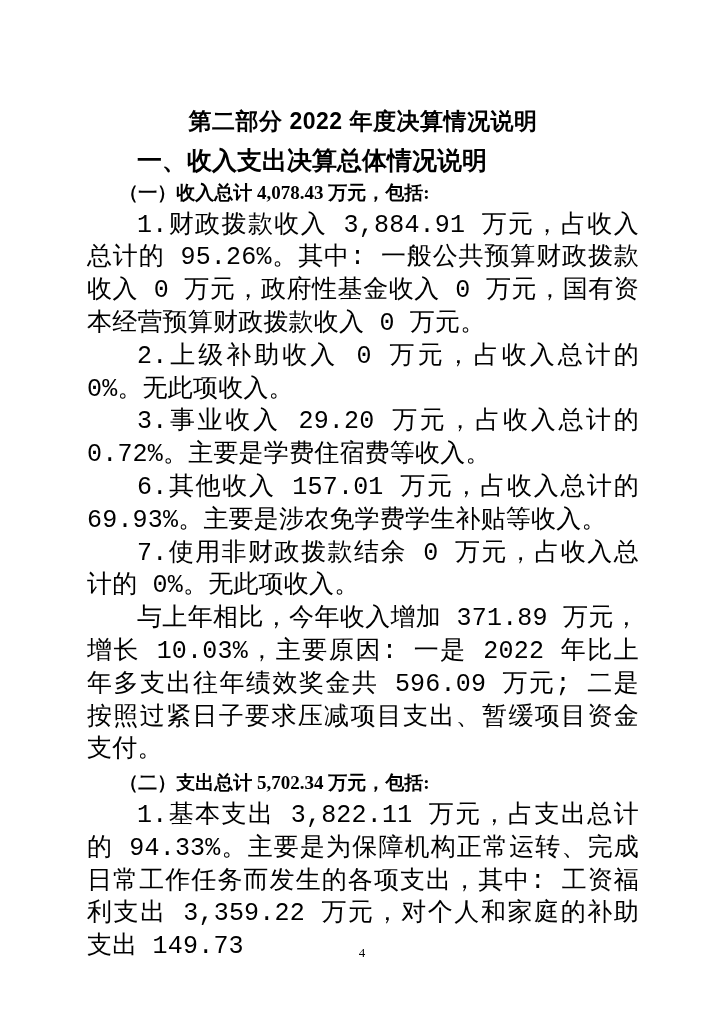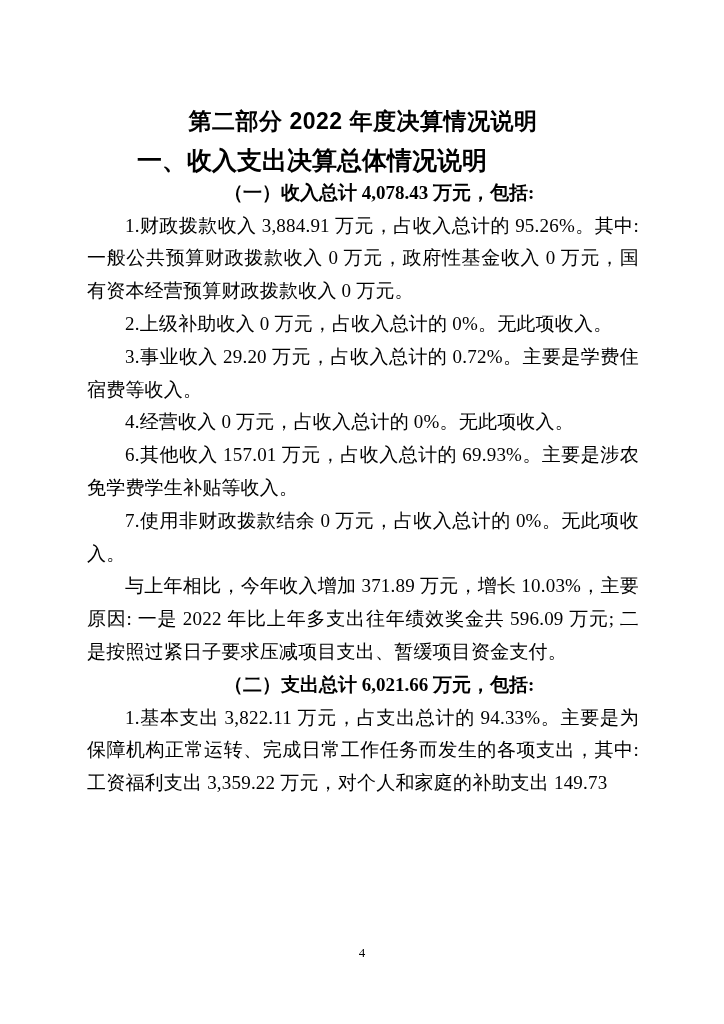--- a/index.html
+++ b/index.html
@@ -35,25 +35,24 @@
     font-size: 25px;
     line-height: 32.8px;
     text-indent: 2em;
   }
   .h-sub {
     font-family: "Liberation Serif", serif;
     font-weight: bold;
     font-size: 19px;
     line-height: 32.8px;
     text-indent: 1.7em;
-    text-align: center;
   }
   .para {
-    font-family: Liberation Serif, serif;
-    font-size: 19px;
+    font-family: Liberation Mono, monospace;
+    font-size: 25px;
     line-height: 32.8px;
     text-indent: 2em;
     text-align: justify;
     letter-spacing: 0.2px;
   }
   .page-footer {
     position: absolute;
     left: 0;
     right: 0;
     top: 945px;
@@ -70,25 +69,24 @@
   <div class="content">
     <div class="doc-title">第二部分 2022 年度决算情况说明</div>
 
     <div class="h-section">一、收入支出决算总体情况说明</div>
 
     <div class="h-sub">（一）收入总计 4,078.43 万元，包括:</div>
 
     <p class="para">1.财政拨款收入 3,884.91 万元，占收入总计的 95.26%。其中: 一般公共预算财政拨款收入 0 万元，政府性基金收入 0 万元，国有资本经营预算财政拨款收入 0 万元。</p>
     <p class="para">2.上级补助收入 0 万元，占收入总计的 0%。无此项收入。</p>
     <p class="para">3.事业收入 29.20 万元，占收入总计的 0.72%。主要是学费住宿费等收入。</p>
-    <p class="para">4.经营收入 0 万元，占收入总计的 0%。无此项收入。</p>
     <p class="para">6.其他收入 157.01 万元，占收入总计的 69.93%。主要是涉农免学费学生补贴等收入。</p>
     <p class="para">7.使用非财政拨款结余 0 万元，占收入总计的 0%。无此项收入。</p>
 
     <p class="para">与上年相比，今年收入增加 371.89 万元，增长 10.03%，主要原因: 一是 2022 年比上年多支出往年绩效奖金共 596.09 万元; 二是按照过紧日子要求压减项目支出、暂缓项目资金支付。</p>
 
-    <div class="h-sub">（二）支出总计 6,021.66 万元，包括:</div>
+    <div class="h-sub">（二）支出总计 5,702.34 万元，包括:</div>
 
     <p class="para">1.基本支出 3,822.11 万元，占支出总计的 94.33%。主要是为保障机构正常运转、完成日常工作任务而发生的各项支出，其中: 工资福利支出 3,359.22 万元，对个人和家庭的补助支出 149.73</p>
   </div>
 
   <div class="page-footer">4</div>
 </div>
 
 </body></html>

